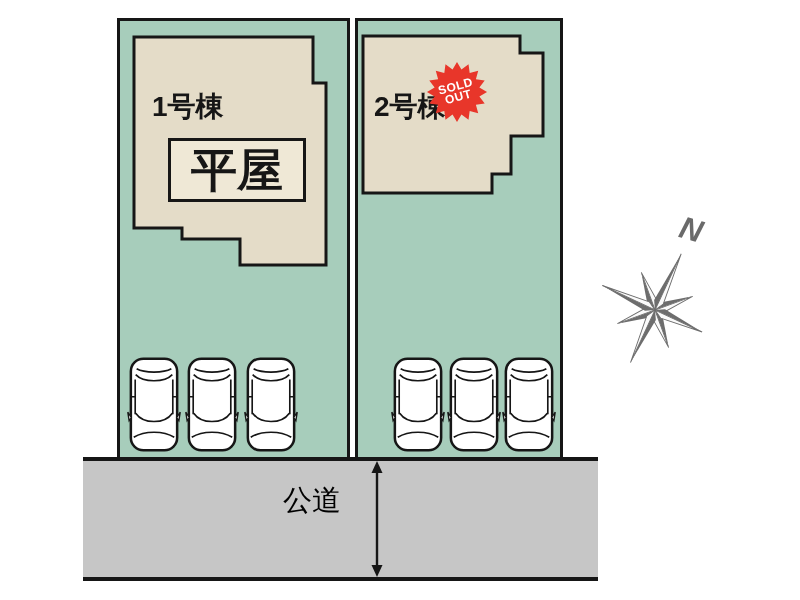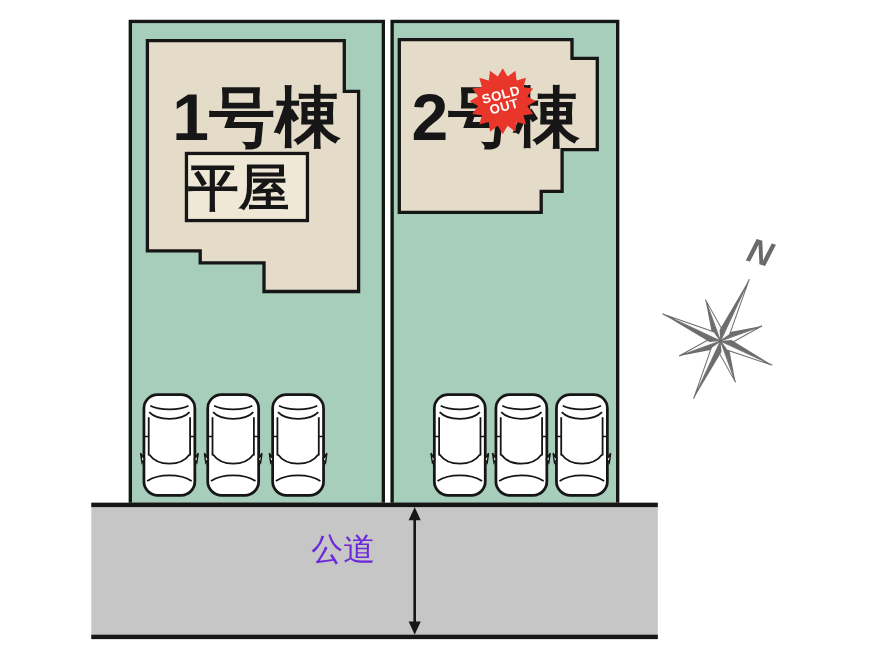--- a/index.html
+++ b/index.html
@@ -12,34 +12,34 @@
     position:absolute; background:#a7cdbb; border:3px solid #161616;
   }
   .lot1 { left:117px; top:18px;  width:233px; height:442px; }
   .lot2 { left:355px; top:18px;  width:208px; height:442px; }
   .road {
     position:absolute; left:83px; top:457px; width:515px; height:124px;
     background:#c6c6c6; border-top:4px solid #161616; border-bottom:4px solid #161616;
   }
   .road-label {
     position:absolute; left:232px; top:483px; width:160px;
-    text-align:center; color:#6d28d9; font-size:29px; line-height:34px;
+    text-align:center; color:#000000; font-size:29px; line-height:34px;
     font-weight:500; z-index:6;
   }
   .vector-layer { position:absolute; left:0; top:0; z-index:3; }
   .bldg-title {
-    position:absolute; text-align:right; color:#161616;
-    font-size:60px; font-weight:700; z-index:5; line-height:46px; white-space:nowrap;
+    position:absolute; text-align:left; color:#161616;
+    font-size:28px; font-weight:700; z-index:5; line-height:46px; white-space:nowrap;
   }
   .b1-title { left:152px; top:84px; width:158px; }
   .b2-title { left:374px; top:84px; width:152px; }
   .hiraya-box {
-    position:absolute; left:168px; top:138px; width:113px; height:64px;
+    position:absolute; left:168px; top:138px; width:138px; height:64px;
     background:#efe8d6; border:3px solid #161616; z-index:5;
-    display:flex; align-items:center; justify-content:flex-start;
+    display:flex; align-items:center; justify-content:center;
     font-size:46px; font-weight:700; color:#161616; line-height:1;
   }
   .badge {
     position:absolute; left:426px; top:61px; width:62px; height:62px; z-index:7;
   }
   .badge-text {
     position:absolute; left:0; top:0; width:62px; height:62px;
     display:flex; flex-direction:column; align-items:center; justify-content:center;
     transform:rotate(-15deg); color:#ffffff; font-weight:700;
     font-size:12px; line-height:11px; letter-spacing:0.5px; text-align:center;

